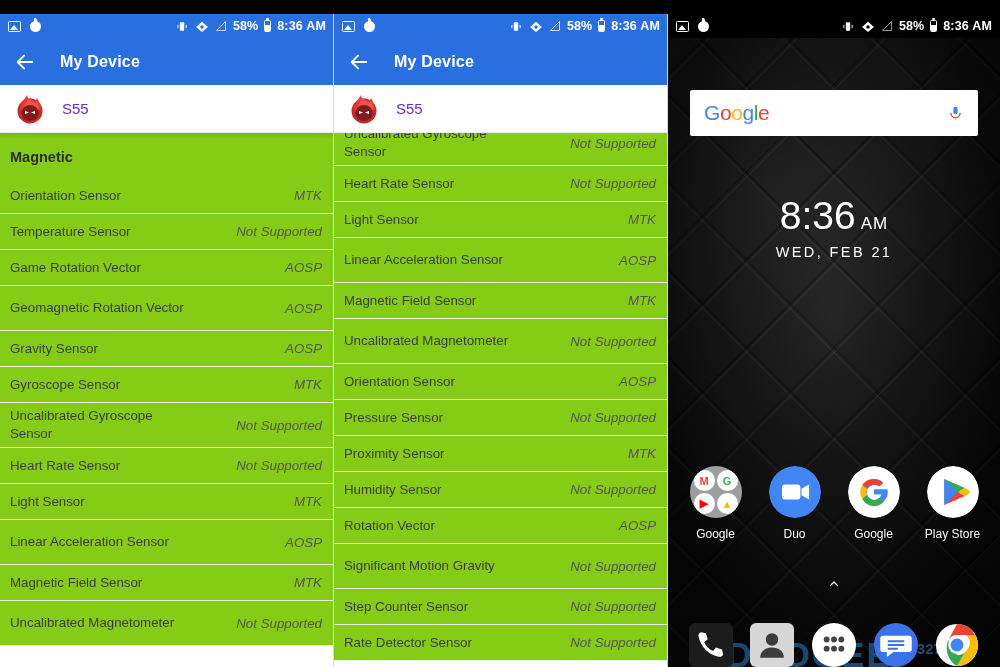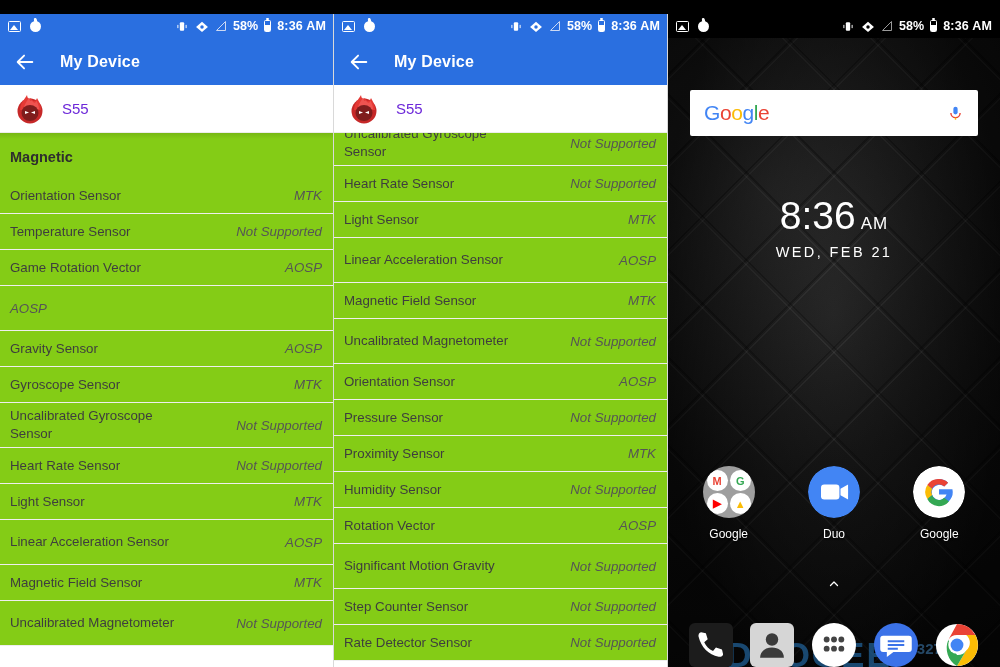--- a/index.html
+++ b/index.html
@@ -181,20 +181,21 @@
           </div>
           <div class="row">
             <div class="row-label">Temperature Sensor</div>
             <div class="row-value">Not Supported</div>
           </div>
           <div class="row">
             <div class="row-label">Game Rotation Vector</div>
             <div class="row-value">AOSP</div>
           </div>
           <div class="row two">
+            <div class="row-label">Geomagnetic Rotation Vector</div>
             <div class="row-value">AOSP</div>
           </div>
           <div class="row">
             <div class="row-label">Gravity Sensor</div>
             <div class="row-value">AOSP</div>
           </div>
           <div class="row">
             <div class="row-label">Gyroscope Sensor</div>
             <div class="row-value">MTK</div>
           </div>
@@ -423,20 +424,33 @@
         <div class="app">
           <div class="icon"><svg viewBox="0 0 48 48" width="52" height="52">
               <circle cx="24" cy="24" r="24" fill="#fff"></circle>
               <path d="M24 12 a12 12 0 0 1 8.4 3.4 l-3.6 3.6 a7 7 0 1 0 2.2 7.4 H24 v-5 h12.4 a12 12 0 1 1 -12.4 -9.4z" fill="#4285f4"></path>
               <path d="M24 12 a12 12 0 0 1 8.4 3.4 l-3.6 3.6 A7 7 0 0 0 17.6 21 l-4.4 -3.4 A12 12 0 0 1 24 12z" fill="#ea4335"></path>
               <path d="M13.2 17.6 l4.4 3.4 a7 7 0 0 0 0 6 l-4.4 3.4 a12 12 0 0 1 0 -12.8z" fill="#fbbc05"></path>
               <path d="M17.6 27 a7 7 0 0 0 11.3 2.4 l4.3 3.3 A12 12 0 0 1 13.2 30.4z" fill="#34a853"></path>
             </svg></div>
           <div class="name">Google</div>
         </div>
+        <div class="app">
+          <div class="icon"><svg viewBox="0 0 48 48" width="52" height="52">
+              <circle cx="24" cy="24" r="24" fill="#fff"></circle>
+              <path d="M16 12 l16 12 -16 12z" fill="#34a853"></path>
+              <path d="M16 12 l16 12 -5 4 -11 -16z" fill="#4285f4" opacity=".0"></path>
+              <path d="M16 12 v24 l10.5 -7.8z" fill="#fbbc05" opacity=".0"></path>
+              <path d="M16 12 L16 36 L28.6 24z" fill="#4285f4"></path>
+              <path d="M16 12 L28.6 24 L35 20.2 z" fill="#34a853"></path>
+              <path d="M16 36 L28.6 24 L35 27.8 z" fill="#ea4335"></path>
+              <path d="M35 20.2 L38.5 22.3 a2 2 0 0 1 0 3.4 L35 27.8 L28.6 24z" fill="#fbbc05"></path>
+            </svg></div>
+          <div class="name">Play Store</div>
+        </div>
       </div>
 
     <div class="pageup">
       <svg viewBox="0 0 24 24" width="18" height="12">
           <path d="M5 15 L12 8 L19 15" fill="none" stroke="#fff" stroke-width="2.6" stroke-linecap="round" stroke-linejoin="round"></path>
         </svg>
     </div>
 
     <div class="watermark">
       <span>DOOGEE</span><span class="sub">J06327</span>

